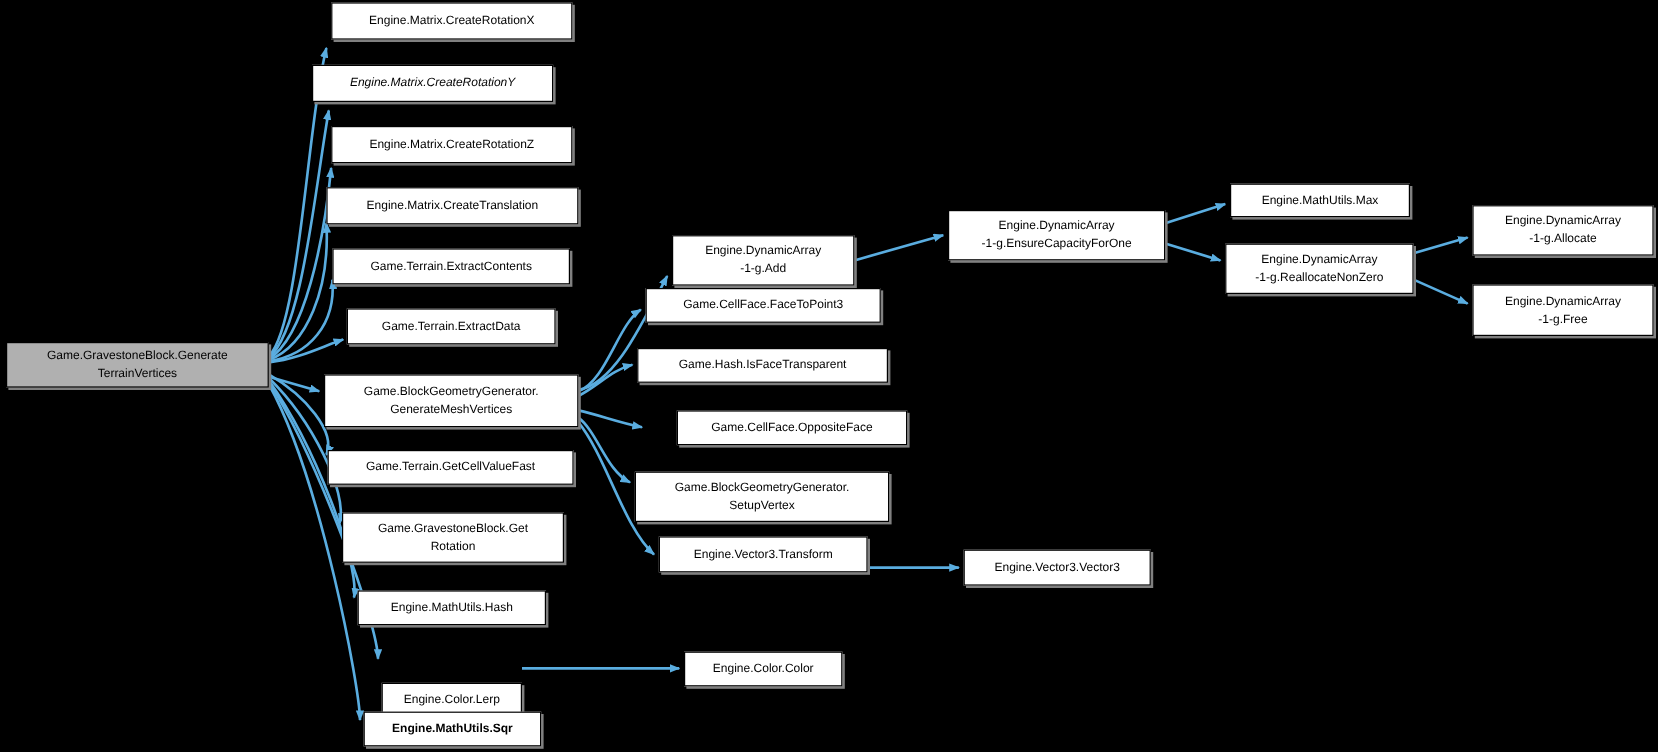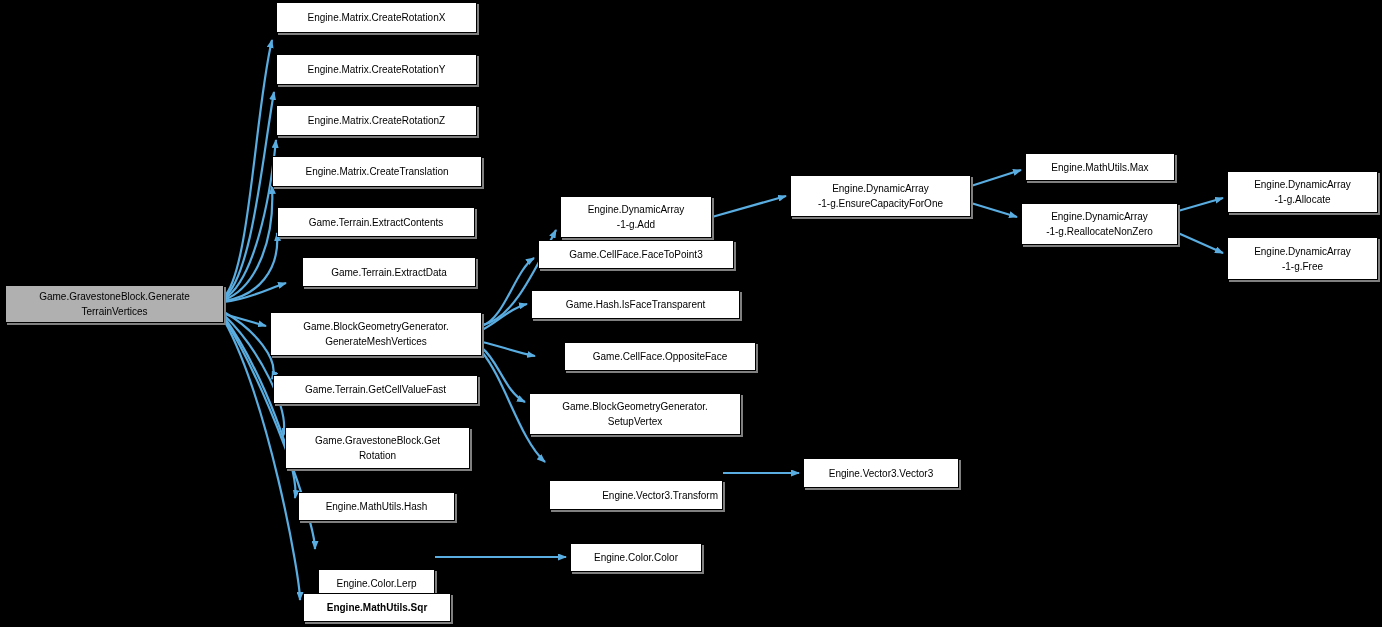--- a/index.html
+++ b/index.html
@@ -86,41 +86,41 @@
         <path d="M1178,211 L1223,198" fill="none" stroke="#5aade0" stroke-width="2.2" marker-end="url(#arrowhead)"></path>
         <path d="M1178,233 L1223,253" fill="none" stroke="#5aade0" stroke-width="2.2" marker-end="url(#arrowhead)"></path>
         <path d="M723,473 L799,473" fill="none" stroke="#5aade0" stroke-width="2.2" marker-end="url(#arrowhead)"></path>
         <path d="M435,557 L566,557" fill="none" stroke="#5aade0" stroke-width="2.2" marker-end="url(#arrowhead)"></path>
       </g>
   </svg>
   <div id="node-layer">
       <div class="node-box root" style="left: 5px; top: 285px; width: 219px; height: 38px; justify-content: flex-end;"><span class="node-label">Game.GravestoneBlock.Generate
 TerrainVertices</span></div>
       <div class="node-box" style="left: 276px; top: 2px; width: 201px; height: 31px;"><span class="node-label">Engine.Matrix.CreateRotationX</span></div>
-      <div class="node-box" style="left: 276px; top: 54px; width: 201px; height: 31px;"><span class="node-label">Engine.Matrix.CreateRotationY</span></div>
+      <div class="node-box" style="left: 260px; top: 54px; width: 201px; height: 31px; font-style: italic;"><span class="node-label">Engine.Matrix.CreateRotationY</span></div>
       <div class="node-box" style="left: 276px; top: 105px; width: 201px; height: 31px;"><span class="node-label">Engine.Matrix.CreateRotationZ</span></div>
       <div class="node-box" style="left: 272px; top: 156px; width: 210px; height: 31px;"><span class="node-label">Engine.Matrix.CreateTranslation</span></div>
       <div class="node-box" style="left: 277px; top: 207px; width: 198px; height: 30px;"><span class="node-label">Game.Terrain.ExtractContents</span></div>
-      <div class="node-box" style="left: 302px; top: 257px; width: 174px; height: 30px; align-items: center;"><span class="node-label">Game.Terrain.ExtractData</span></div>
+      <div class="node-box" style="left: 289px; top: 257px; width: 174px; height: 30px; align-items: center;"><span class="node-label">Game.Terrain.ExtractData</span></div>
       <div class="node-box" style="left: 270px; top: 312px; width: 212px; height: 44px;"><span class="node-label">Game.BlockGeometryGenerator.
 GenerateMeshVertices</span></div>
       <div class="node-box" style="left: 273px; top: 375px; width: 205px; height: 29px;"><span class="node-label">Game.Terrain.GetCellValueFast</span></div>
       <div class="node-box" style="left: 285px; top: 427px; width: 185px; height: 42px;"><span class="node-label">Game.GravestoneBlock.Get
 Rotation</span></div>
       <div class="node-box" style="left: 298px; top: 492px; width: 157px; height: 29px;"><span class="node-label">Engine.MathUtils.Hash</span></div>
       <div class="node-box" style="left: 318px; top: 543px; width: 117px; height: 29px; margin-top: 26px;"><span class="node-label">Engine.Color.Lerp</span></div>
       <div class="node-box" style="left: 303px; top: 593px; width: 148px; height: 29px; font-weight: bold;"><span class="node-label">Engine.MathUtils.Sqr</span></div>
       <div class="node-box" style="left: 560px; top: 196px; width: 152px; height: 42px;"><span class="node-label">Engine.DynamicArray
 -1-g.Add</span></div>
       <div class="node-box" style="left: 538px; top: 240px; width: 196px; height: 29px;"><span class="node-label">Game.CellFace.FaceToPoint3</span></div>
       <div class="node-box" style="left: 531px; top: 290px; width: 209px; height: 29px;"><span class="node-label">Game.Hash.IsFaceTransparent</span></div>
       <div class="node-box" style="left: 564px; top: 342px; width: 192px; height: 29px;"><span class="node-label">Game.CellFace.OppositeFace</span></div>
       <div class="node-box" style="left: 529px; top: 393px; width: 212px; height: 42px;"><span class="node-label">Game.BlockGeometryGenerator.
 SetupVertex</span></div>
-      <div class="node-box" style="left: 549px; top: 480px; width: 174px; height: 30px; text-align: right;"><span class="node-label">Engine.Vector3.Transform</span></div>
+      <div class="node-box" style="left: 549px; top: 447px; width: 174px; height: 30px;"><span class="node-label">Engine.Vector3.Transform</span></div>
       <div class="node-box" style="left: 570px; top: 543px; width: 132px; height: 29px;"><span class="node-label">Engine.Color.Color</span></div>
       <div class="node-box" style="left: 790px; top: 175px; width: 181px; height: 42px;"><span class="node-label">Engine.DynamicArray
 -1-g.EnsureCapacityForOne</span></div>
       <div class="node-box" style="left: 803px; top: 458px; width: 156px; height: 30px;"><span class="node-label">Engine.Vector3.Vector3</span></div>
       <div class="node-box" style="left: 1025px; top: 153px; width: 150px; height: 28px;"><span class="node-label">Engine.MathUtils.Max</span></div>
       <div class="node-box" style="left: 1021px; top: 203px; width: 157px; height: 42px;"><span class="node-label">Engine.DynamicArray
 -1-g.ReallocateNonZero</span></div>
       <div class="node-box" style="left: 1227px; top: 171px; width: 151px; height: 42px;"><span class="node-label">Engine.DynamicArray
 -1-g.Allocate</span></div>
       <div class="node-box" style="left: 1227px; top: 237px; width: 151px; height: 43px;"><span class="node-label">Engine.DynamicArray

